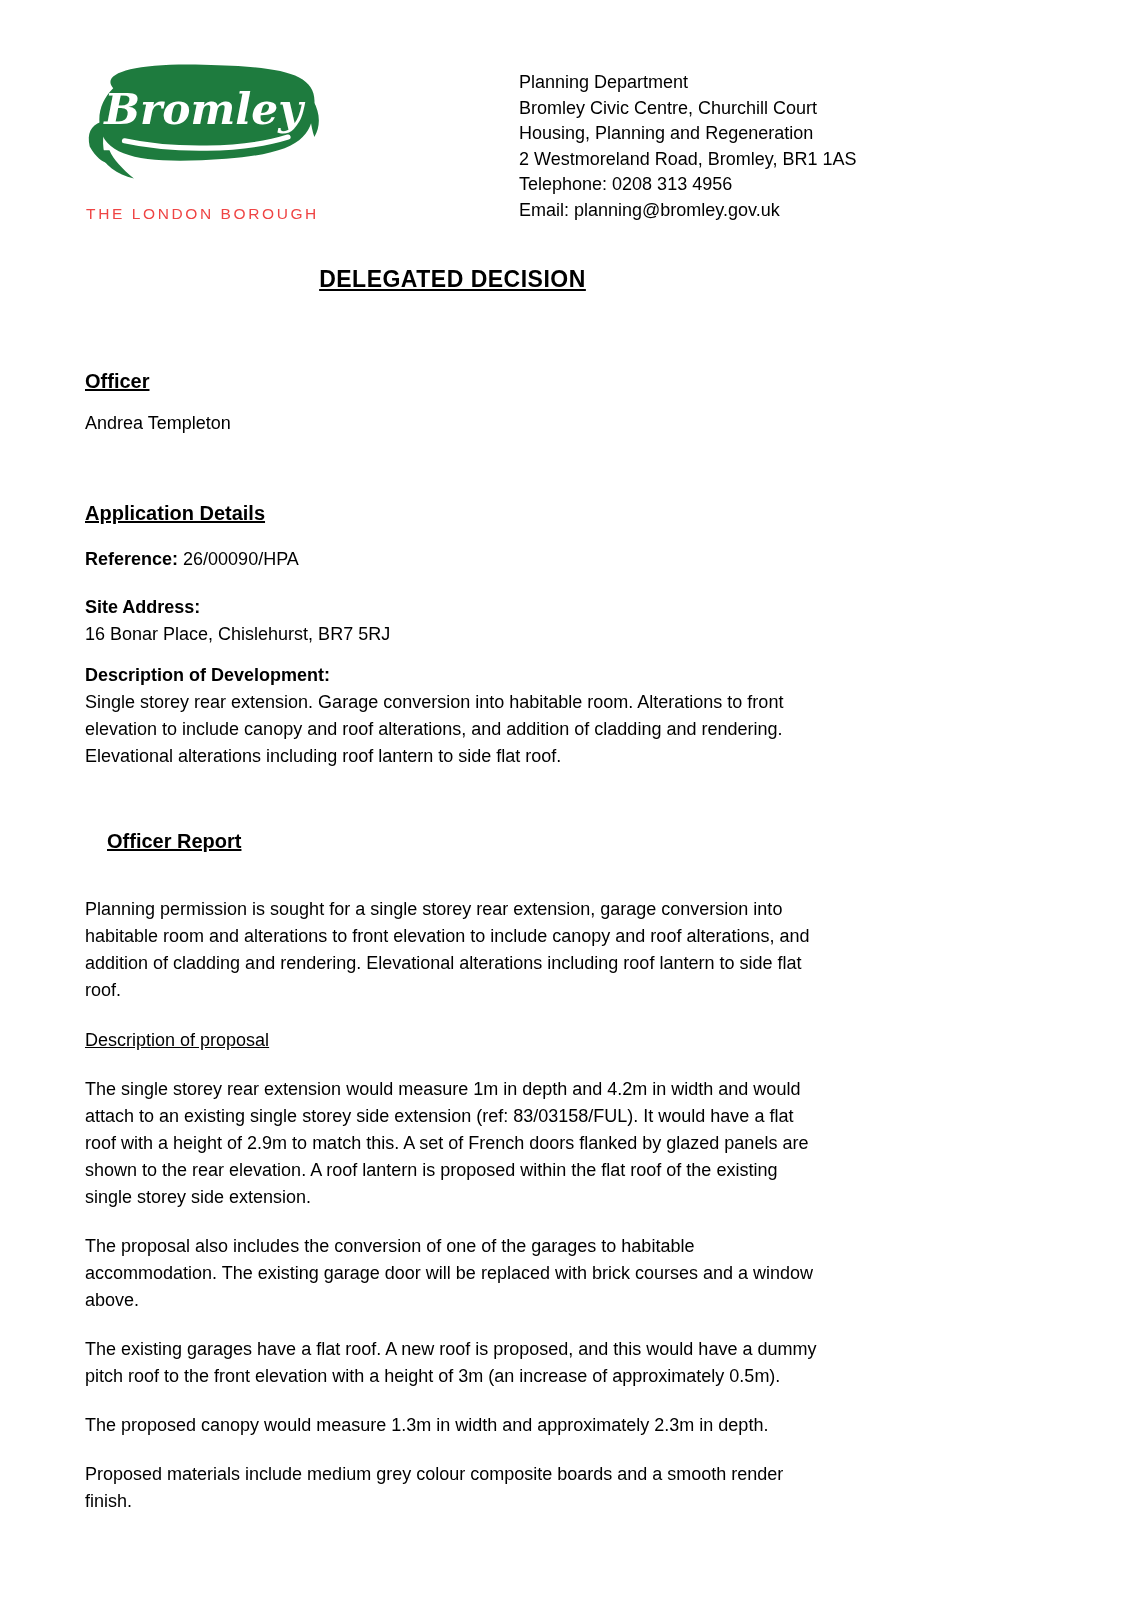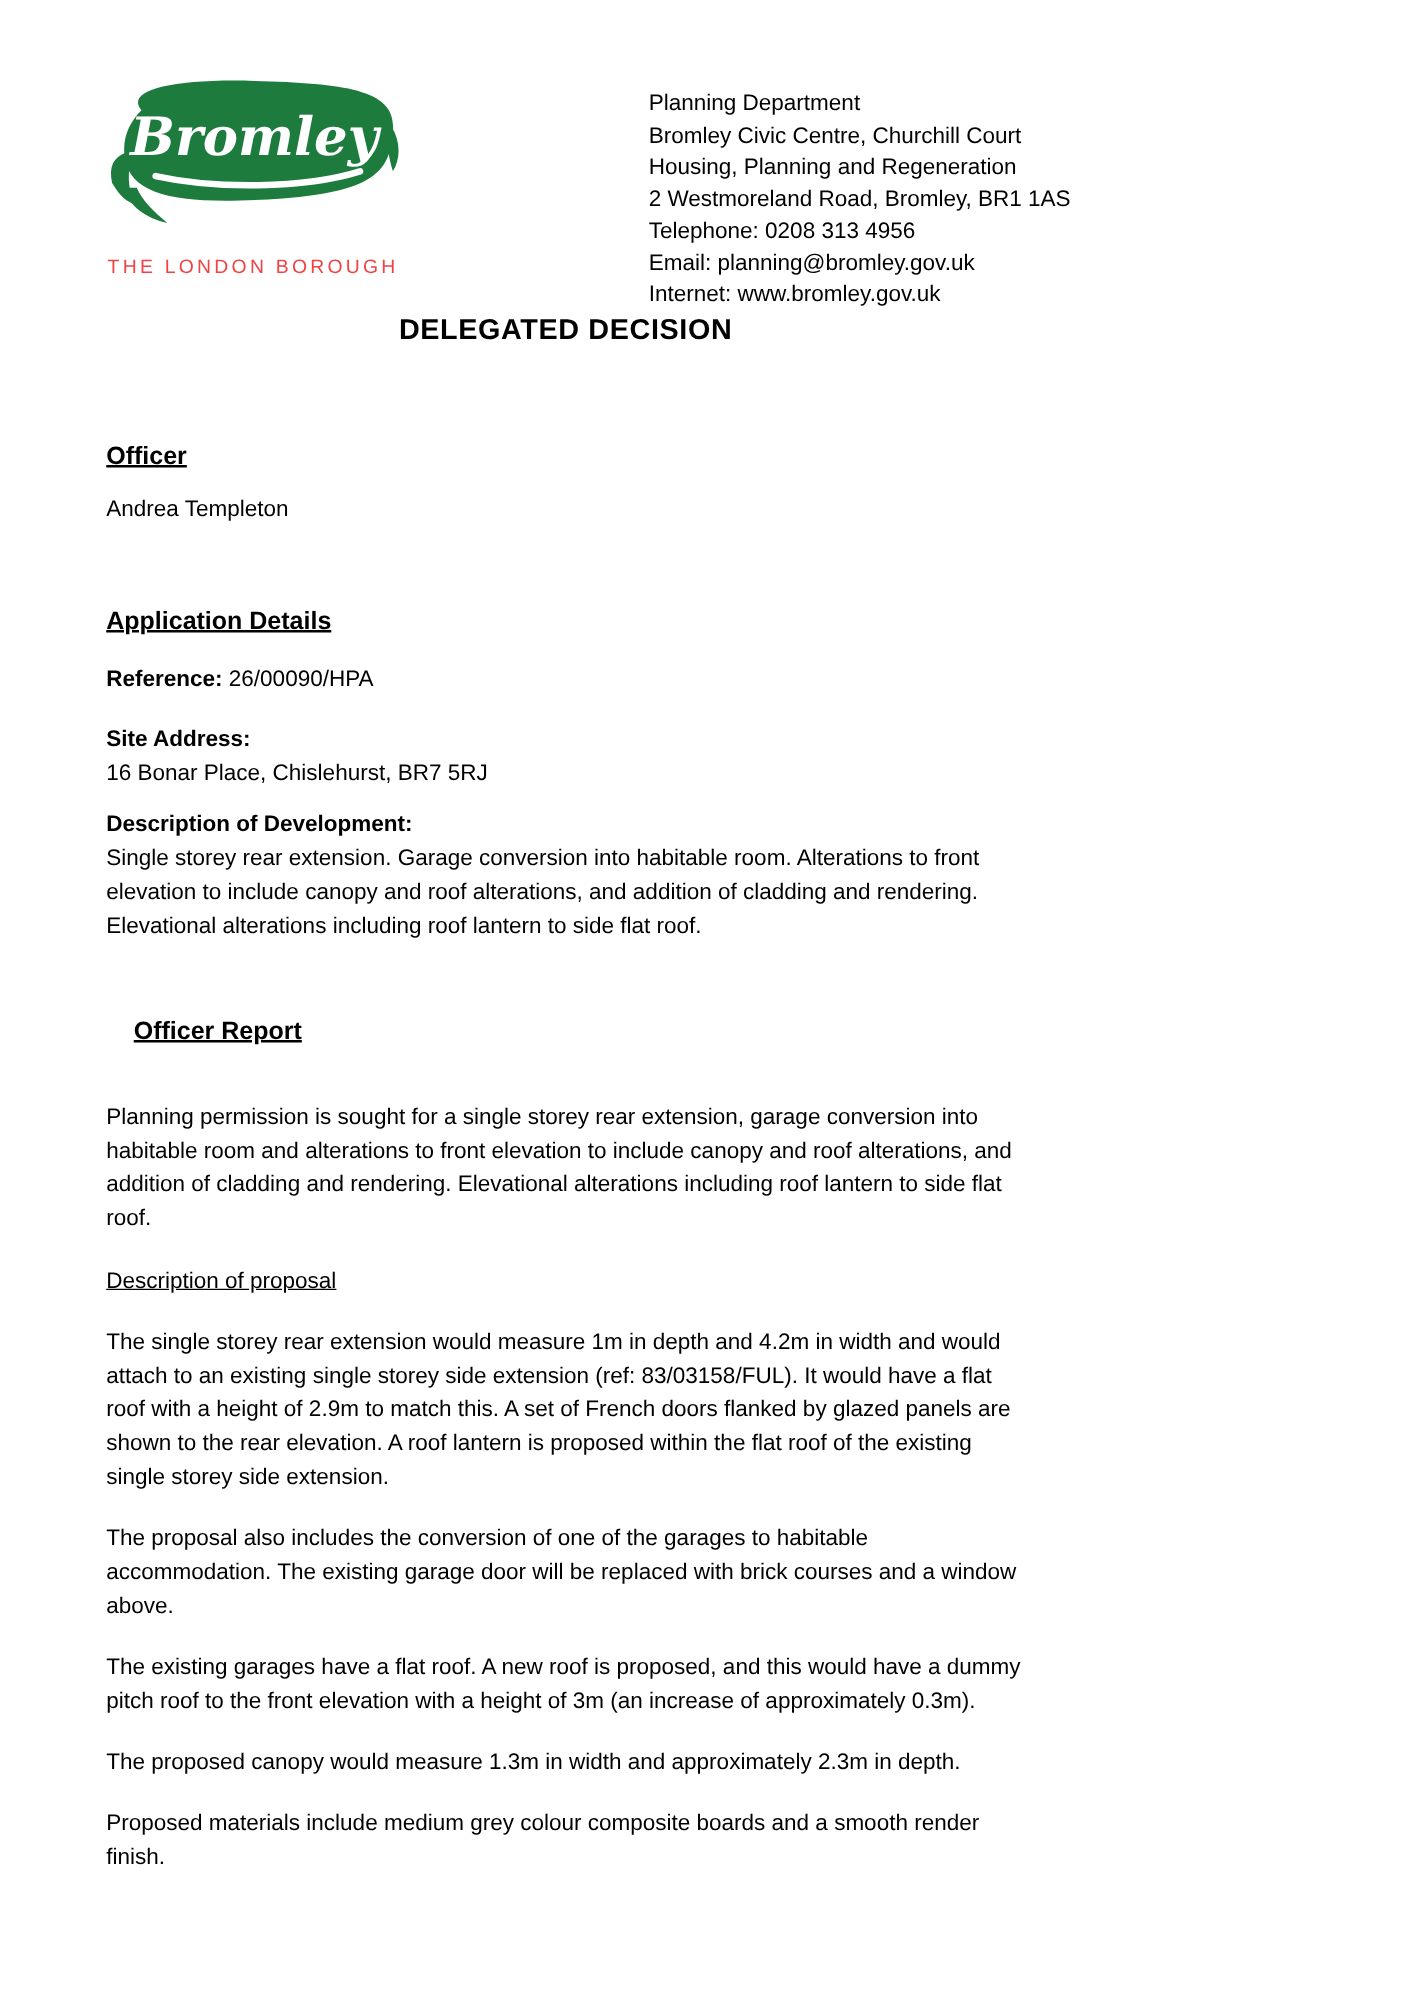--- a/index.html
+++ b/index.html
@@ -37,23 +37,25 @@
   .contact {
     margin-left: 199px;
     padding-top: 10px;
     line-height: 25.5px;
     font-size: 18px;
   }
   .contact div { white-space: nowrap; }
 
   
   .doc-title {
+    margin-top: 42px;
     text-align: center;
     font-size: 23px;
     font-weight: bold;
+    text-decoration: underline;
     letter-spacing: 0.5px;
     line-height: 28px;
   }
 
   
   .section-heading {
     font-size: 20px;
     font-weight: bold;
     text-decoration: underline;
     line-height: 24px;
@@ -101,21 +103,20 @@
       <div class="logo-tagline">THE LONDON BOROUGH</div>
     </div>
 
     <div class="contact">
       <div>Planning Department</div>
       <div>Bromley Civic Centre, Churchill Court</div>
       <div>Housing, Planning and Regeneration</div>
       <div>2 Westmoreland Road, Bromley, BR1 1AS</div>
       <div>Telephone: 0208 313 4956</div>
       <div>Email: planning@bromley.gov.uk</div>
-      <div>Internet: www.bromley.gov.uk</div>
     </div>
   </div>
 
   <div class="doc-title">DELEGATED DECISION</div>
 
   <div>
     <div class="section-heading mt-officer">Officer</div>
     <div class="officer-name">Andrea Templeton</div>
   </div>
 
@@ -136,18 +137,18 @@
 
   <div>
     <div class="section-heading mt-report">Officer Report</div>
 
     <p class="report-intro">Planning permission is sought for a single storey rear extension, garage conversion into habitable room and alterations to front elevation to include canopy and roof alterations, and addition of cladding and rendering. Elevational alterations including roof lantern to side flat roof.</p>
 
     <div class="sub-heading mt-subheading">Description of proposal</div>
 
     <p class="para">The single storey rear extension would measure 1m in depth and 4.2m in width and would attach to an existing single storey side extension (ref: 83/03158/FUL). It would have a flat roof with a height of 2.9m to match this. A set of French doors flanked by glazed panels are shown to the rear elevation. A roof lantern is proposed within the flat roof of the existing single storey side extension.</p>
     <p class="para">The proposal also includes the conversion of one of the garages to habitable accommodation. The existing garage door will be replaced with brick courses and a window above.</p>
-    <p class="para">The existing garages have a flat roof. A new roof is proposed, and this would have a dummy pitch roof to the front elevation with a height of 3m (an increase of approximately 0.3m).</p>
+    <p class="para">The existing garages have a flat roof. A new roof is proposed, and this would have a dummy pitch roof to the front elevation with a height of 3m (an increase of approximately 0.5m).</p>
     <p class="para">The proposed canopy would measure 1.3m in width and approximately 2.3m in depth.</p>
     <p class="para">Proposed materials include medium grey colour composite boards and a smooth render finish.</p>
   </div>
 
 </div>
 
 </body></html>

